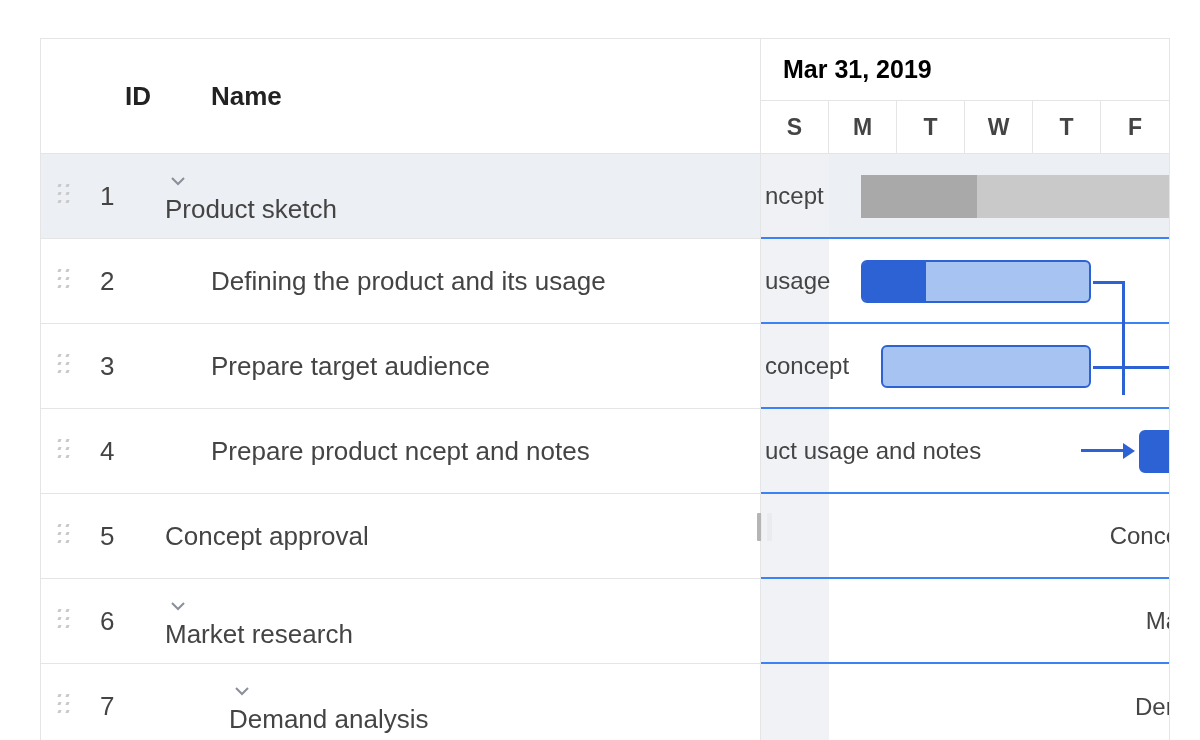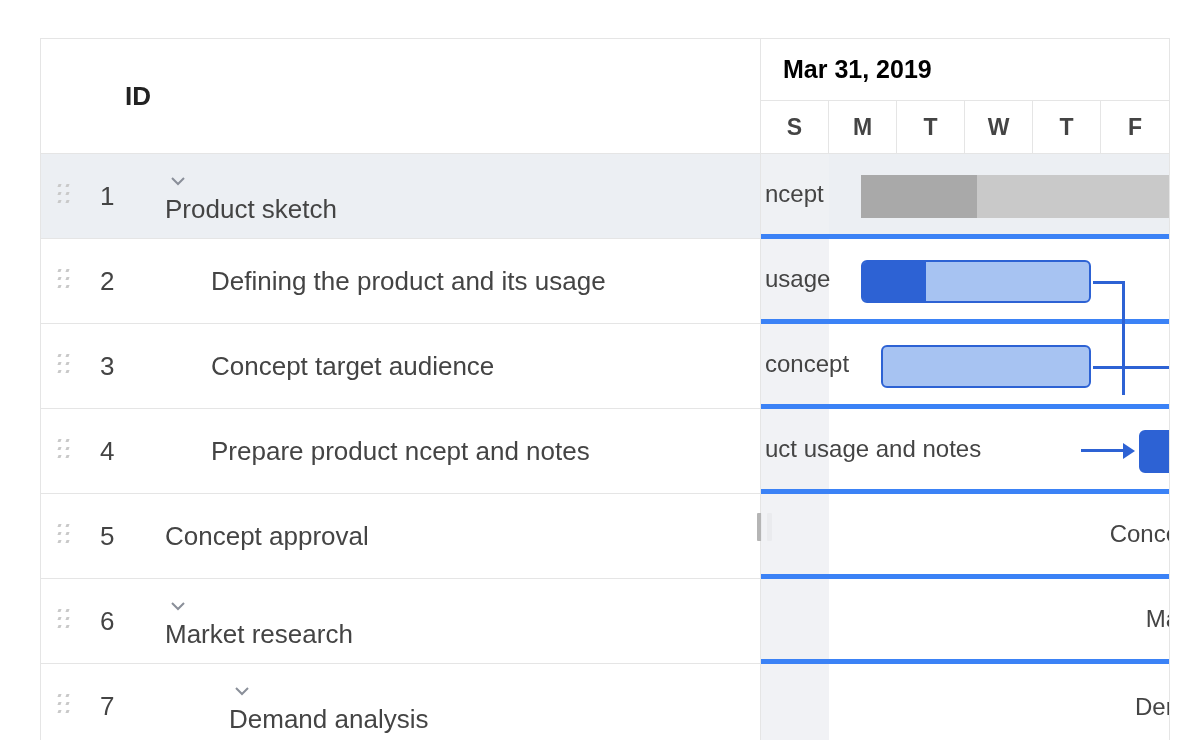--- a/index.html
+++ b/index.html
@@ -105,21 +105,21 @@
     display:flex;
     align-items:center;
     justify-content:center;
     font-size: 23px;
     font-weight: 600;
     color: #444;
   }
   .tl-body { position: relative; }
   .tl-row {
     height: 85px;
-    border-bottom: 5px solid #3b82f6;
+    border-bottom: 2px solid #3b82f6;
     position: relative;
   }
   .tl-row.selected { background: #eceff3; }
   .weekend {
     position: absolute;
     left: 0;
     top: 0;
     bottom: 0;
     width: 68px;
     background: #f0f1f4;
@@ -185,20 +185,21 @@
   }
 </style>
 </head>
 <body>
 
 <div class="gantt">
 
   <div class="left">
     <div class="left-header">
       <div class="col-id">ID</div>
+      <div class="col-name">Name</div>
     </div>
 
     <div class="row selected">
       <div class="drag">
           <div class="drag-dots">
             <i></i>
             <i></i>
             <i></i>
             <i></i>
             <i></i>
@@ -239,21 +240,21 @@
             <i></i>
             <i></i>
             <i></i>
             <i></i>
             <i></i>
             <i></i>
           </div>
         </div>
       <div class="rid">3</div>
       <div class="rname indent-2">
-        <span>Concept target audience</span>
+        <span>Prepare target audience</span>
       </div>
     </div>
 
     <div class="row">
       <div class="drag">
           <div class="drag-dots">
             <i></i>
             <i></i>
             <i></i>
             <i></i>

